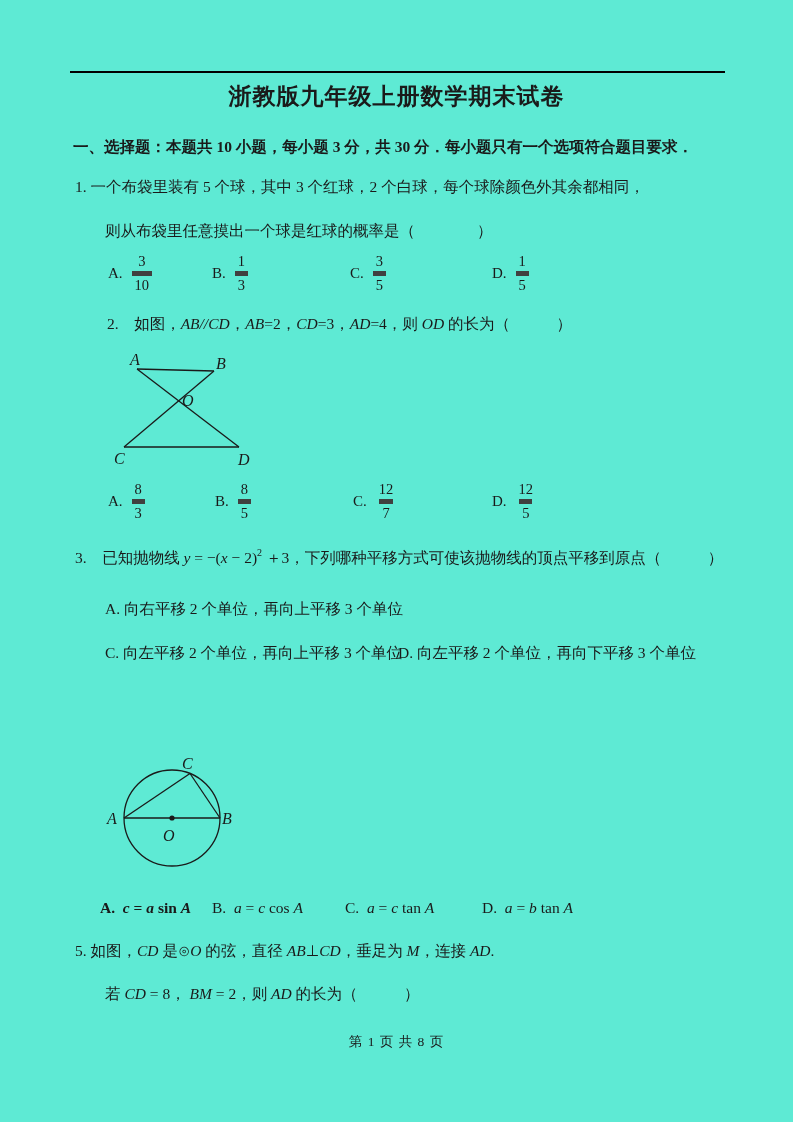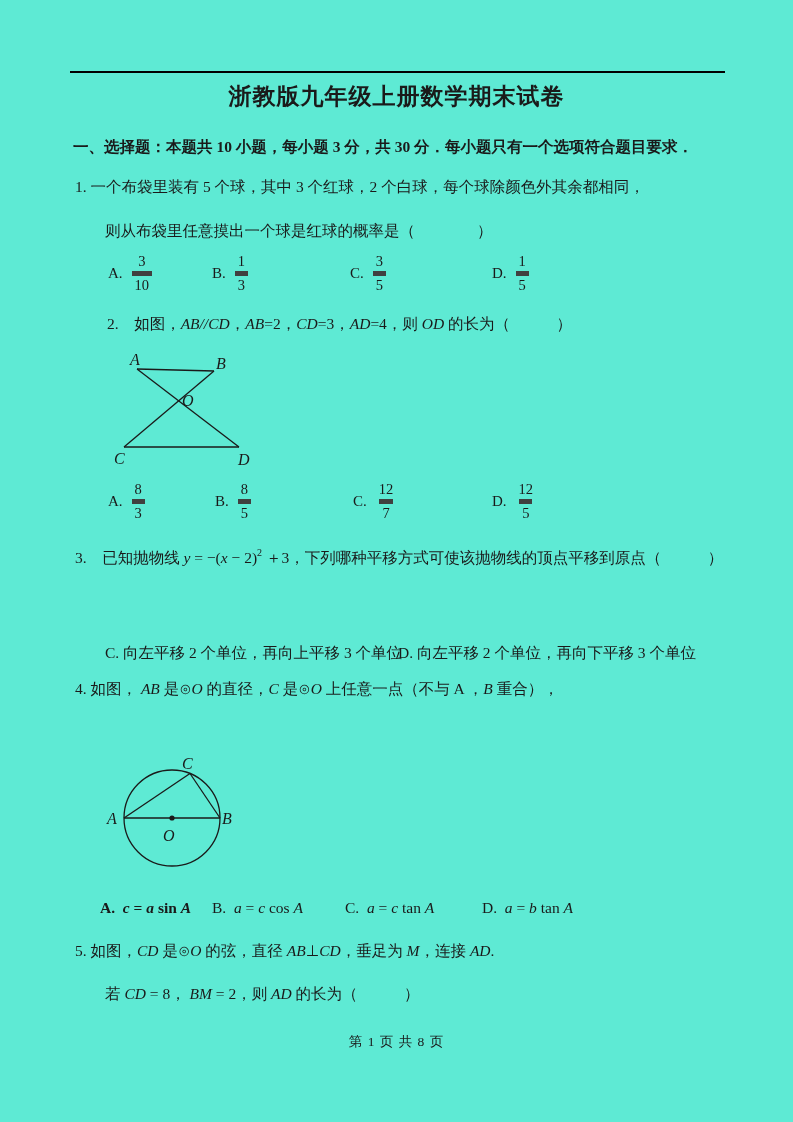--- a/index.html
+++ b/index.html
@@ -129,26 +129,24 @@
     <span class="frac">
       <span class="num">12</span>
       <span class="den">5</span>
     </span>
   </div>
 
   <div class="abs txt" style="left:75px; top:546px;">
     <span>3.　已知抛物线 </span><span class="it">y</span><span> = −(</span><span class="it">x</span><span> − 2)</span><sup class="sup">2</sup><span> ＋3，下列哪种平移方式可使该抛物线的顶点平移到原点（　　　）</span>
   </div>
 
+  <div class="abs txt" style="left:105px; top:599px;">A. 向右平移 2 个单位，再向上平移 3 个单位</div>
   <div class="abs txt" style="left:105px; top:643px;">C. 向左平移 2 个单位，再向上平移 3 个单位</div>
   <div class="abs txt" style="left:398px; top:643px;">D. 向左平移 2 个单位，再向下平移 3 个单位</div>
 
-  <div class="abs txt" style="left:75px; top:679px;">
-    <span>4. 如图， </span><span class="it">AB</span><span> 是⊙</span><span class="it">O</span><span> 的直径，</span><span class="it">C</span><span> 是⊙</span><span class="it">O</span><span> 上任意一点（不与 A ，</span><span class="it">B</span><span> 重合），</span>
-  </div>
 
   <svg class="abs" style="left:95px; top:755px;" width="150" height="128" viewBox="0 0 150 128">
     <g stroke="#1a1a1a" stroke-width="1.3" fill="none">
       <circle cx="77" cy="63" r="48"></circle>
       <line x1="29" y1="63" x2="125" y2="63"></line>
       <line x1="29" y1="63" x2="95" y2="18.5"></line>
       <line x1="95" y1="18.5" x2="125" y2="63"></line>
     </g>
     <circle cx="77" cy="63" r="2.6" fill="#1a1a1a"></circle>
     <text x="12" y="69">A</text>

